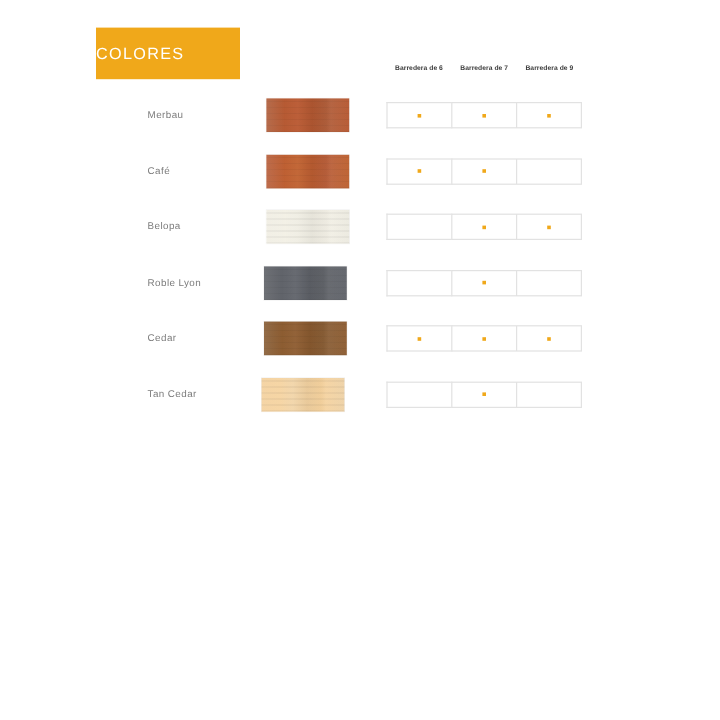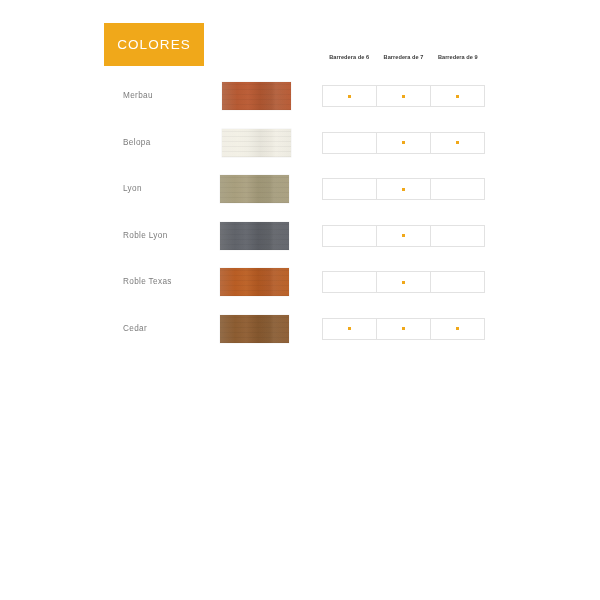--- a/index.html
+++ b/index.html
@@ -21,27 +21,26 @@
     width: 600px;
     height: 600px;
     background: #ffffff;
   }
 
   
   .title-badge {
     position: absolute;
     left: 80px;
     top: 23px;
-    width: 100px;
+    width: 120px;
     height: 43px;
     background: #f0a81a;
     display: flex;
     align-items: center;
-    justify-content: center;
-    margin-left: 24px;
+    justify-content: flex-start;
   }
   .title-badge .title-text {
     color: #ffffff;
     font-family: "Liberation Sans", sans-serif;
     font-size: 13.5px;
     font-weight: 300;
     letter-spacing: 1.1px;
     line-height: 1;
     white-space: nowrap;
   }
@@ -191,104 +190,104 @@
           </div>
           <div class="cell">
             <span class="dot"></span>
           </div>
           <div class="cell">
             <span class="dot"></span>
           </div>
         </div>
       </div>
       <div class="row">
+        <div class="row-label">Café</div>
+        <div class="swatch" style="left: 222px; background: linear-gradient(to right, rgb(177, 81, 42) 0%, rgb(199, 106, 57) 38%, rgb(177, 81, 42) 72%, rgb(199, 106, 57) 100%);">
+          <div class="grain"></div>
+          <div class="sheen"></div>
+        </div>
+        <div class="cells" style="left: 322px;">
+          <div class="cell">
+            <span class="dot"></span>
+          </div>
+          <div class="cell">
+            <span class="dot"></span>
+          </div>
+          <div class="cell">
+            <span class="dot off"></span>
+          </div>
+        </div>
+      </div>
+      <div class="row">
         <div class="row-label">Belopa</div>
         <div class="swatch" style="left: 222px; background: linear-gradient(to right, rgb(239, 236, 225) 0%, rgb(246, 244, 234) 38%, rgb(239, 236, 225) 72%, rgb(246, 244, 234) 100%);">
           <div class="grain"></div>
           <div class="sheen"></div>
         </div>
         <div class="cells" style="left: 322px;">
           <div class="cell">
             <span class="dot off"></span>
           </div>
           <div class="cell">
             <span class="dot"></span>
           </div>
           <div class="cell">
             <span class="dot"></span>
           </div>
         </div>
       </div>
       <div class="row">
-        <div class="row-label">Lyon</div>
-        <div class="swatch" style="left: 220px; background: linear-gradient(to right, rgb(155, 146, 112) 0%, rgb(178, 168, 136) 38%, rgb(155, 146, 112) 72%, rgb(178, 168, 136) 100%);">
-          <div class="grain"></div>
-          <div class="sheen"></div>
-        </div>
-        <div class="cells" style="left: 322px;">
-          <div class="cell">
-            <span class="dot off"></span>
-          </div>
-          <div class="cell">
-            <span class="dot"></span>
-          </div>
-          <div class="cell">
-            <span class="dot off"></span>
-          </div>
-        </div>
-      </div>
-      <div class="row">
         <div class="row-label">Roble Lyon</div>
         <div class="swatch" style="left: 220px; background: linear-gradient(to right, rgb(83, 86, 92) 0%, rgb(106, 109, 116) 38%, rgb(83, 86, 92) 72%, rgb(106, 109, 116) 100%);">
           <div class="grain"></div>
           <div class="sheen"></div>
         </div>
         <div class="cells" style="left: 322px;">
           <div class="cell">
             <span class="dot off"></span>
           </div>
           <div class="cell">
             <span class="dot"></span>
           </div>
           <div class="cell">
             <span class="dot off"></span>
           </div>
         </div>
       </div>
       <div class="row">
-        <div class="row-label">Roble Texas</div>
-        <div class="swatch" style="left: 220px; background: linear-gradient(to right, rgb(171, 79, 25) 0%, rgb(194, 103, 44) 38%, rgb(171, 79, 25) 72%, rgb(194, 103, 44) 100%);">
-          <div class="grain"></div>
-          <div class="sheen"></div>
-        </div>
-        <div class="cells" style="left: 322px;">
-          <div class="cell">
-            <span class="dot off"></span>
-          </div>
-          <div class="cell">
-            <span class="dot"></span>
-          </div>
-          <div class="cell">
-            <span class="dot off"></span>
-          </div>
-        </div>
-      </div>
-      <div class="row">
         <div class="row-label">Cedar</div>
         <div class="swatch" style="left: 220px; background: linear-gradient(to right, rgb(126, 80, 37) 0%, rgb(150, 101, 58) 38%, rgb(126, 80, 37) 72%, rgb(150, 101, 58) 100%);">
           <div class="grain"></div>
           <div class="sheen"></div>
         </div>
         <div class="cells" style="left: 322px;">
           <div class="cell">
             <span class="dot"></span>
           </div>
           <div class="cell">
             <span class="dot"></span>
           </div>
           <div class="cell">
             <span class="dot"></span>
           </div>
         </div>
       </div>
+      <div class="row">
+        <div class="row-label">Tan Cedar</div>
+        <div class="swatch" style="left: 218px; background: linear-gradient(to right, rgb(243, 205, 149) 0%, rgb(248, 220, 177) 38%, rgb(243, 205, 149) 72%, rgb(248, 220, 177) 100%);">
+          <div class="grain"></div>
+          <div class="sheen"></div>
+        </div>
+        <div class="cells" style="left: 322px;">
+          <div class="cell">
+            <span class="dot off"></span>
+          </div>
+          <div class="cell">
+            <span class="dot"></span>
+          </div>
+          <div class="cell">
+            <span class="dot off"></span>
+          </div>
+        </div>
+      </div>
     </div>
 
 </div>
 
 </body></html>

